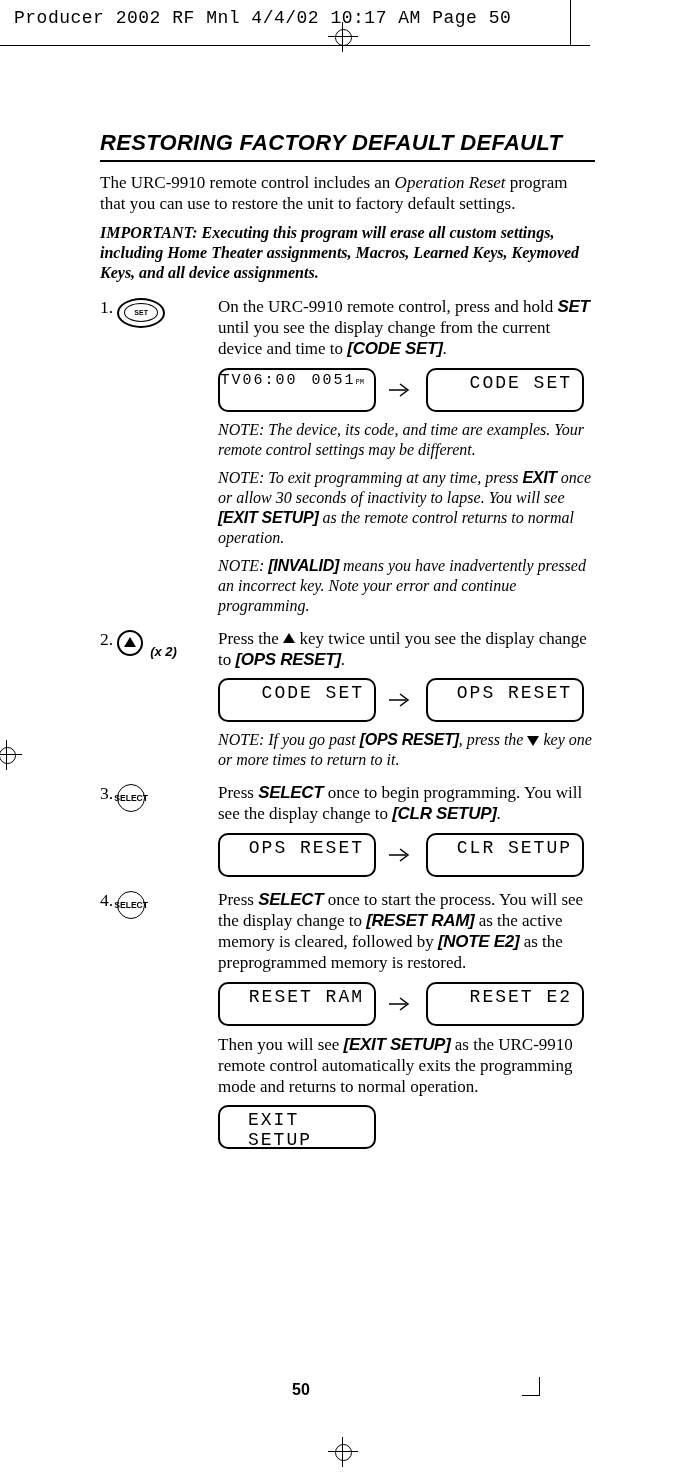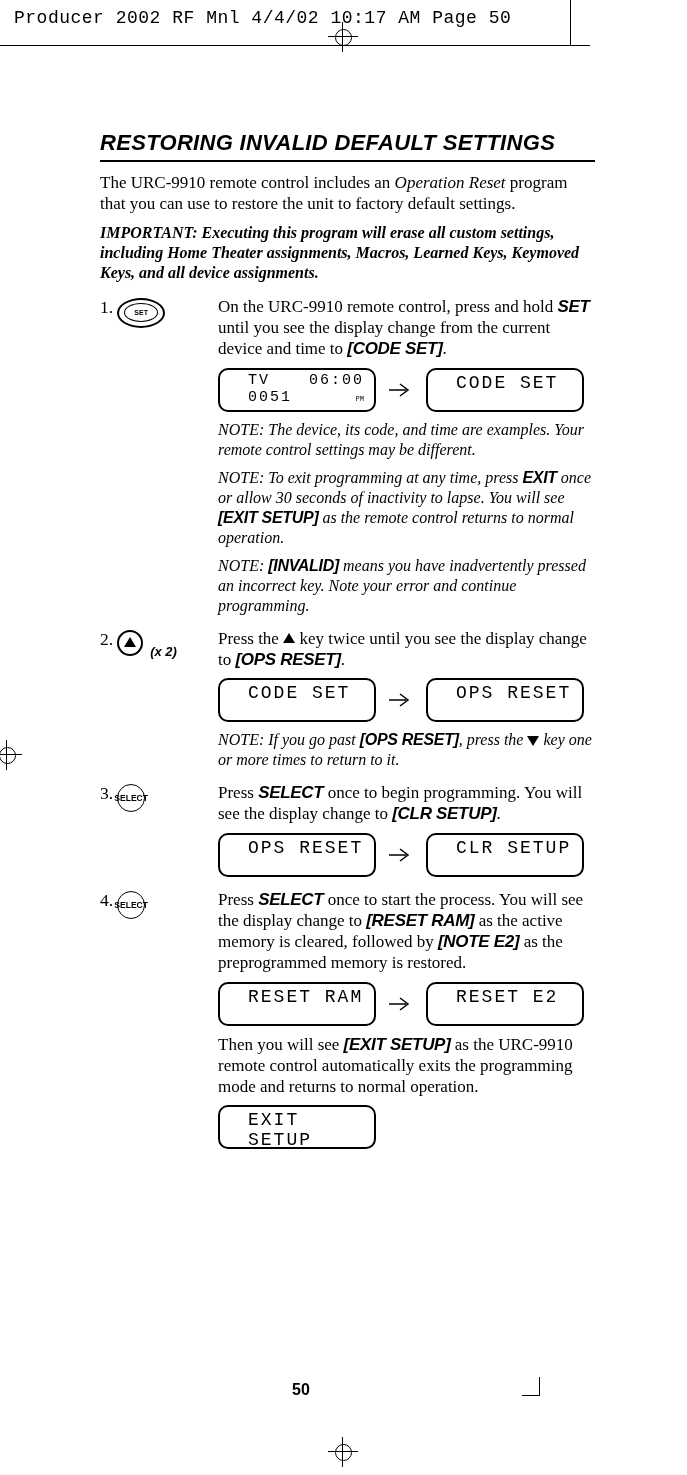--- a/index.html
+++ b/index.html
@@ -207,39 +207,39 @@
     margin: 6px 0 8px 0;
   }
   .lcd {
     border: 2px solid #000;
     border-radius: 10px;
     padding: 3px 10px 3px 28px;
     height: 44px;
     width: 158px;
     box-sizing: border-box;
     display: flex;
-    flex-direction: column;
-    justify-content: space-between;
+    flex-direction: row;
+    justify-content: flex-end;
     font-family: 'Courier New', monospace;
     letter-spacing: 2px;
   }
   .lcd-single {
     font-size: 18px;
     letter-spacing: 2px;
     display: flex;
     align-items: center;
     height: 100%;
   }
   .lcd-line1, .lcd-line2 {
     font-size: 15px;
     line-height: 1.1;
     white-space: nowrap;
   }
   .lcd-line1 { display: flex; justify-content: space-between; }
-  .lcd-line2 { display: flex; justify-content: space-between; align-items: baseline; }
+  .lcd-line2 { display: flex; justify-content: space-between; align-items: baseline; margin-left: 14px; }
   .pm { font-size: 7px; letter-spacing: 0; }
   .arrow-between {
     font-size: 20px;
     color: #000;
   }
   .arrow-between svg {
     display: block;
   }
   .tri-up {
     display: inline-block;
@@ -311,21 +311,21 @@
   <div class="crop-top">
     <div class="crop-top-vert"></div>
     <div class="slug">Producer 2002 RF Mnl  4/4/02  10:17 AM  Page 50</div>
   </div>
 
   <div class="reg-top reg-mark">
       <div class="reg-circle"></div>
     </div>
 
   <div class="content">
-    <div class="heading">RESTORING INVALID DEFAULT SETTINGS</div>
+    <div class="heading">RESTORING FACTORY DEFAULT DEFAULT</div>
     <div class="rule"></div>
 
     <p>
       <span>The URC-9910 remote control includes an </span><i>Operation Reset</i><span> program that you can use to restore the unit to factory default settings.</span>
     </p>
 
     <p class="intro-italic">IMPORTANT: Executing this program will erase all custom settings, including Home Theater assignments, Macros, Learned Keys, Keymoved Keys, and all device assignments.</p>
 
     <div class="step">
       <div class="step-label-col">

